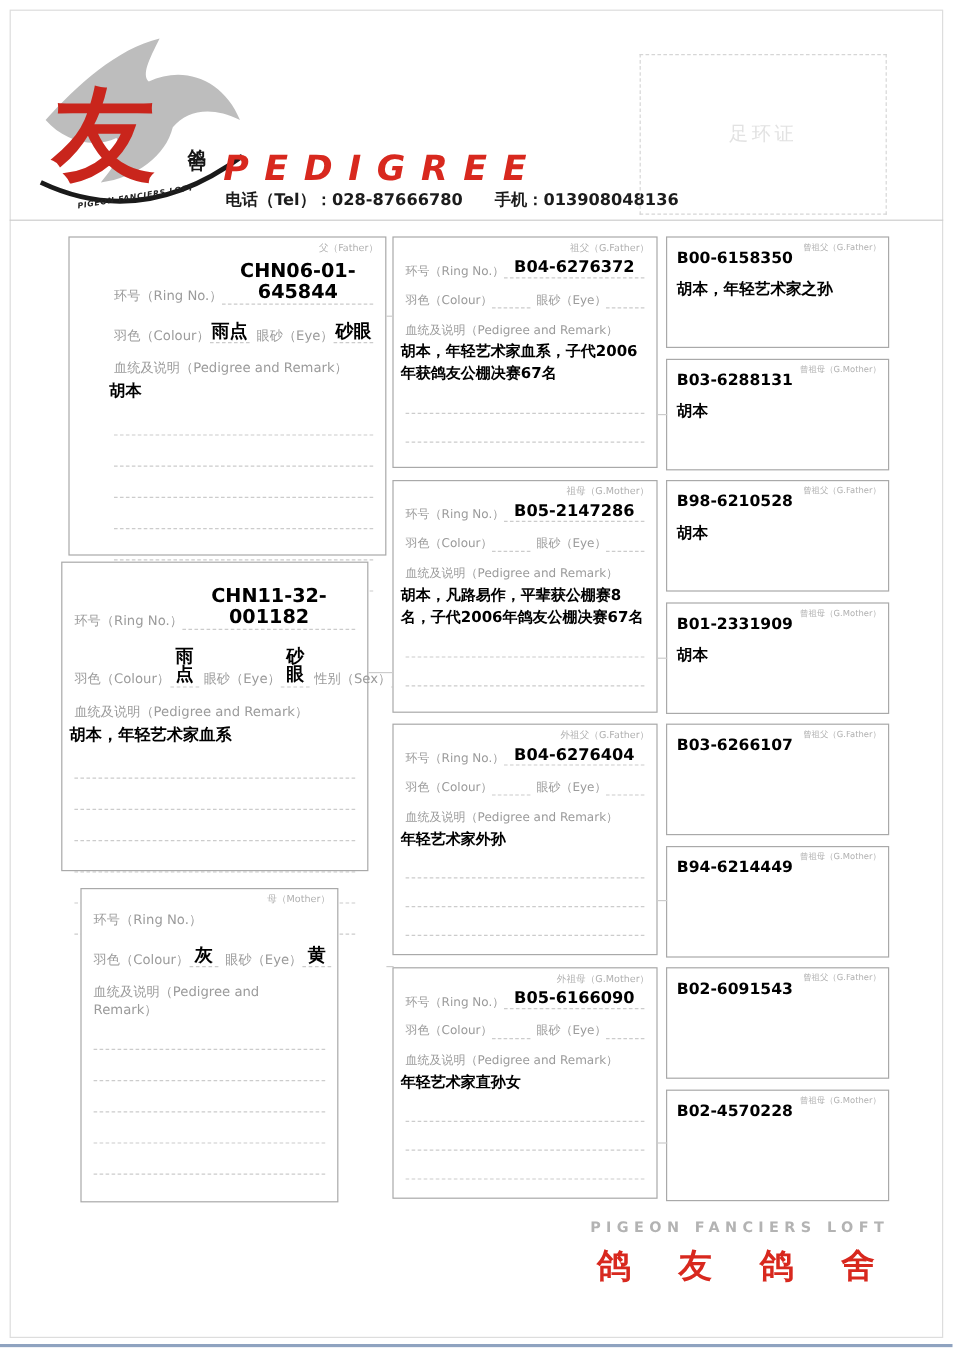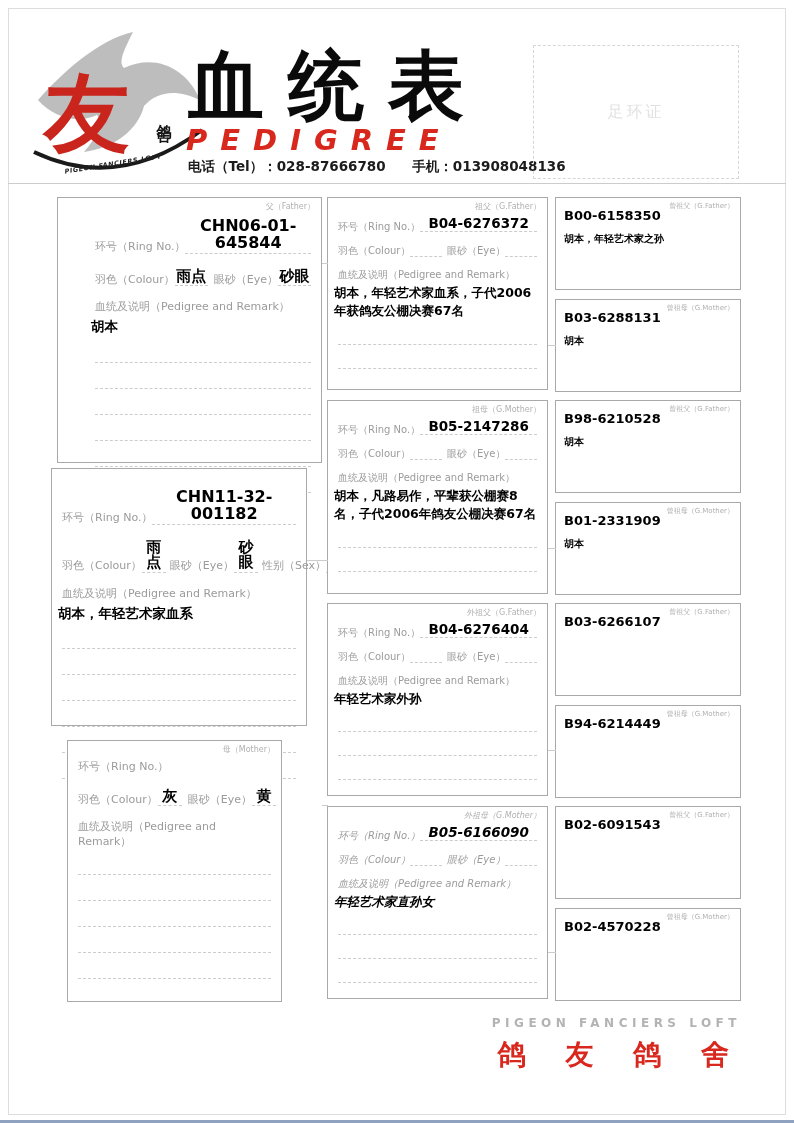--- a/index.html
+++ b/index.html
@@ -51,21 +51,21 @@
   .b1 .rule { height:25px; }
   .mid .lbl, .mid .remark-lbl { font-size:10px; }
   .mid .fill { font-size:13.5px; }
   .mid .remark { font-size:12.5px; }
   .mid .rule { height:23px; }
 
   .ggbox { position:absolute; left:555px; width:186px; height:93px;
     border:1px solid #a9a9a9; background:#fff; box-sizing:border-box; padding:4px 8px; }
   .ggbox .corner { font-size:7px; }
   .gg-ring { font-weight:bold; font-size:13px; color:#000; margin-top:6px; }
-  .gg-remark { font-weight:bold; font-size:10px; color:#000; margin-top:9px; }
+  .gg-remark { font-weight:bold; font-size:13px; color:#000; margin-top:9px; }
 
   .conn { position:absolute; height:1px; background:#ccc; }
 
   
   .footer-en { position:absolute; right:53px; top:1016px; color:#b3b3b3; font-weight:bold;
     font-size:12px; letter-spacing:4.5px; }
   .footer-cn { position:absolute; right:50px; top:1036px; color:#d8281e; font-weight:900;
     font-size:28px; letter-spacing:15px; }
 </style>
 </head>
@@ -81,21 +81,20 @@
                C50,102 26,96 10,78 Z" fill="#bdbdbd"></path>
     </svg>
     <svg class="logo-arc" width="180" height="160" viewBox="0 0 180 160">
       <path d="M6,130 Q90,170 174,108" stroke="#1a1a1a" stroke-width="4" fill="none"></path>
     </svg>
     <div class="logo-glyph">友</div>
     <div class="logo-vert">鸽舍</div>
     <div class="logo-arc-text">PIGEON FANCIERS LOFT</div>
   </div>
 
-  <div class="title">血统表</div>
   <div class="subtitle">PEDIGREE</div>
   <div class="contact">
     <span>电话（Tel）：028-87666780</span>
     <span>手机：013908048136</span>
   </div>
   <div class="header-rule"></div>
 
   <div class="ring-cert">
     <span>足环证</span>
   </div>
@@ -224,21 +223,21 @@
     </div>
     <div class="remark-lbl" style="margin-top:11px;">血统及说明（Pedigree and Remark）</div>
     <div class="remark">年轻艺术家外孙</div>
     <div>
       <div class="rule"></div>
       <div class="rule"></div>
       <div class="rule"></div>
     </div>
   </div>
 
-  <div class="box mid" style="left:327px; top:806px; width:221px; height:193px;font-style:italic;">
+  <div class="box mid" style="left:327px; top:806px; width:221px; height:193px;">
     <div class="corner">外祖母（G.Mother）</div>
     <div class="row" style="margin-top:14px;">
       <span class="lbl">环号（Ring No.）</span>
       <span class="fill">B05-6166090</span>
     </div>
     <div class="row" style="margin-top:13px;">
       <span class="lbl">羽色（Colour）</span>
       <span class="fill"></span>
       <span class="lbl" style="margin-left:5px;">眼砂（Eye）</span>
       <span class="fill"></span>

